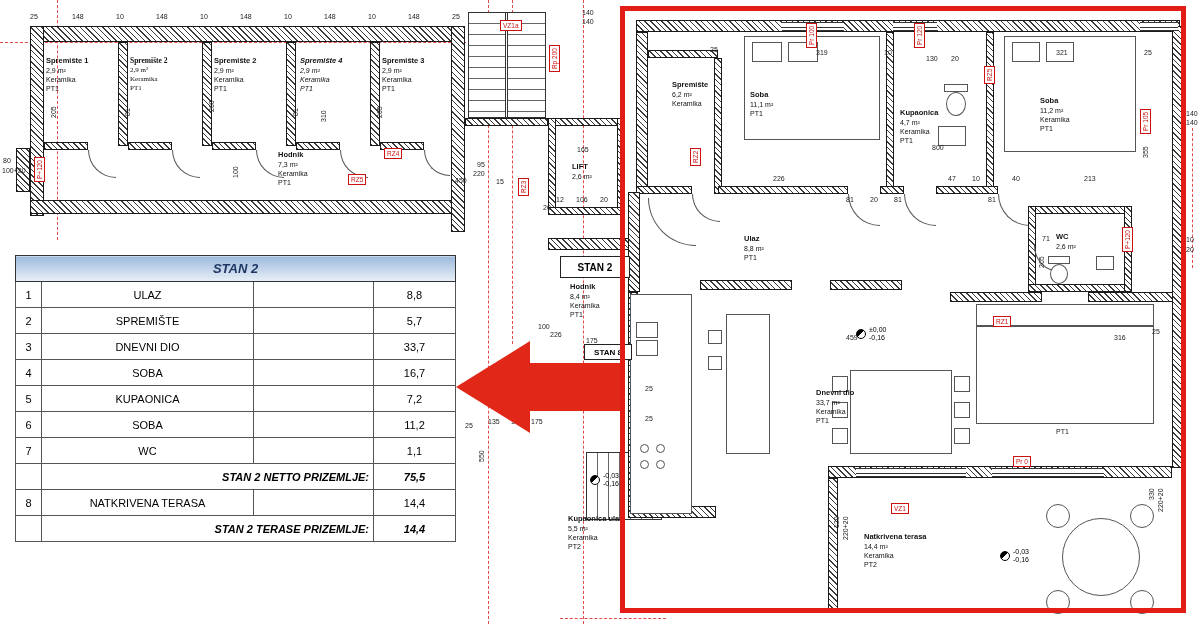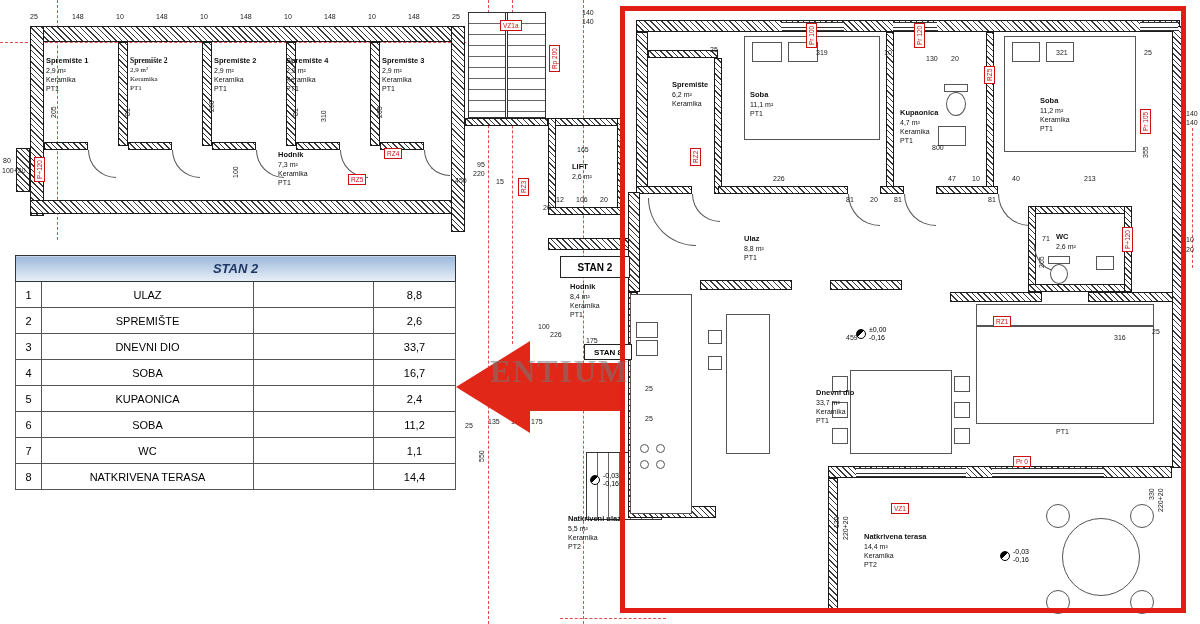--- a/index.html
+++ b/index.html
@@ -65,21 +65,20 @@
   </div>
   <div id="stan3-box" class="stanbox">
     <span>STAN 8</span>
   </div>
 
   <div id="arrow">
     <div class="arrow-head"></div>
     <div class="arrow-tail"></div>
   </div>
 
-  <div id="watermark">ENTIUM</div>
 
   <table id="area-table">
     <colgroup>
         <col style="width:26px">
         <col style="width:212px">
         <col style="width:120px">
         <col style="width:82px">
       </colgroup>
     <thead>
       <tr>
@@ -90,57 +89,67 @@
         <tr>
           <td>1</td>
           <td>ULAZ</td>
           <td></td>
           <td>8,8</td>
         </tr>
         <tr>
           <td>2</td>
           <td>SPREMIŠTE</td>
           <td></td>
-          <td>2,6</td>
+          <td>5,7</td>
         </tr>
         <tr>
           <td>3</td>
           <td>DNEVNI DIO</td>
           <td></td>
           <td>33,7</td>
         </tr>
         <tr>
           <td>4</td>
           <td>SOBA</td>
           <td></td>
           <td>16,7</td>
         </tr>
         <tr>
           <td>5</td>
           <td>KUPAONICA</td>
           <td></td>
-          <td>2,4</td>
+          <td>7,2</td>
         </tr>
         <tr>
           <td>6</td>
           <td>SOBA</td>
           <td></td>
           <td>11,2</td>
         </tr>
         <tr>
           <td>7</td>
           <td>WC</td>
           <td></td>
           <td>1,1</td>
         </tr>
         <tr>
+          <td></td>
+          <td colspan="2" class="sum">STAN 2 NETTO PRIZEMLJE:</td>
+          <td class="sumv">75,5</td>
+        </tr>
+        <tr>
           <td>8</td>
           <td>NATKRIVENA TERASA</td>
           <td></td>
           <td>14,4</td>
+        </tr>
+        <tr>
+          <td></td>
+          <td colspan="2" class="sum">STAN 2 TERASE PRIZEMLJE:</td>
+          <td class="sumv">14,4</td>
         </tr>
       </tbody>
   </table>
 
 <div class="axis-v" style="left: 57px; top: 0px; height: 240px;"></div>
     <div class="axis-v" style="left: 488px; top: 0px; height: 624px;"></div>
     <div class="axis-v" style="left: 512px; top: 0px; height: 344px;"></div>
     <div class="axis-v" style="left: 583px; top: 0px; height: 624px;"></div>
     <div class="axis-v" style="left: 1192px; top: 128px; height: 140px;"></div>
     <div class="axis-h" style="left: 0px; top: 42px; width: 486px;"></div>
@@ -343,21 +352,21 @@
       <div>2,9 m²</div>
       <div>Keramika</div>
       <div>PT1</div>
     </div>
     <div class="room" style="left: 214px; top: 56px;">
       <div>Spremište 2</div>
       <div>2,9 m²</div>
       <div>Keramika</div>
       <div>PT1</div>
     </div>
-    <div class="room" style="left: 286px; top: 56px;">
+    <div class="room" style="left: 300px; top: 56px; font-style: italic;">
       <div>Spremište 4</div>
       <div>2,9 m²</div>
       <div>Keramika</div>
       <div>PT1</div>
     </div>
     <div class="room" style="left: 382px; top: 56px;">
       <div>Spremište 3</div>
       <div>2,9 m²</div>
       <div>Keramika</div>
       <div>PT1</div>
@@ -415,21 +424,21 @@
       <div>Keramika</div>
       <div>PT1</div>
     </div>
     <div class="room" style="left: 864px; top: 532px;">
       <div>Natkrivena terasa</div>
       <div>14,4 m²</div>
       <div>Keramika</div>
       <div>PT2</div>
     </div>
     <div class="room" style="left: 568px; top: 514px;">
-      <div>Natkriveni ulaz</div>
+      <div>Kupaonica ulaz</div>
       <div>5,5 m²</div>
       <div>Keramika</div>
       <div>PT2</div>
     </div>
     <div class="level" style="left: 856px; top: 326px;">
       <span class="lvlsym"></span>
       <span>
         <div>±0,00</div>
         <div>-0,16</div>
       </span>

